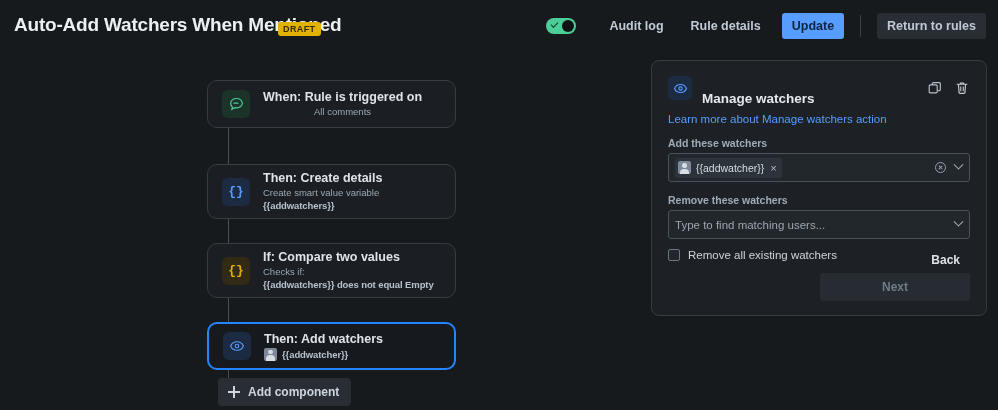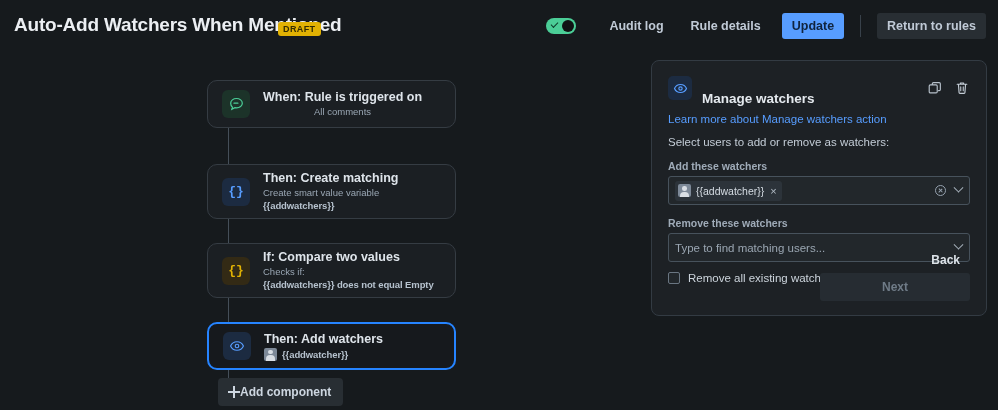--- a/index.html
+++ b/index.html
@@ -112,21 +112,21 @@
     content: ""; position: absolute; left: 2.3px; top: 7.5px;
     width: 8.5px; height: 6px; border-radius: 4px 4px 0 0; background: #d9dee4;
   }
 
   .add-component {
     position: absolute; left: 218px; top: 330px;
     background: #282e33; border: 0; border-radius: 4px;
     color: #cdd6e0; font-size: 12px; font-weight: 600;
     font-family: inherit;
     padding: 7px 12px 7px 10px;
-    display: flex; align-items: center; gap: 0; cursor: pointer;
+    display: flex; align-items: center; gap: 8px; cursor: pointer;
   }
   .plus {
     position: relative; width: 12px; height: 12px; flex: none;
   }
   .plus::before, .plus::after {
     content: ""; position: absolute; background: #cdd6e0;
   }
   .plus::before { left: 0; top: 5.2px; width: 12px; height: 1.6px; }
   .plus::after  { top: 0; left: 5.2px; height: 12px; width: 1.6px; }
 
@@ -258,21 +258,21 @@
       <div class="card-title">When: Rule is triggered on</div>
       <div class="card-sub">All comments</div>
     </div>
   </div>
 
   <div class="card" style="top:116px;height:55px;">
     <div class="card-icon ic-blue">
       <span style="color:#579dff;font-size:13px;font-weight:700;font-family:'Liberation Mono',monospace;">{}</span>
     </div>
     <div class="card-body">
-      <div class="card-title">Then: Create matching</div>
+      <div class="card-title">Then: Create details</div>
       <div class="card-sub">Create smart value variable</div>
       <div class="card-sub mono">{{addwatchers}}</div>
     </div>
   </div>
 
   <div class="card" style="top:195px;height:55px;">
     <div class="card-icon ic-amber">
       <span style="color:#e2b203;font-size:13px;font-weight:700;font-family:'Liberation Mono',monospace;">{}</span>
     </div>
     <div class="card-body">
@@ -325,21 +325,20 @@
       <span class="icon-btn">
         <svg width="16" height="16" viewBox="0 0 18 18">
           <path d="M3.6 4.8h10.8M7.2 4.8V3.4h3.6v1.4M5 4.8l.7 9.2c0 .6.5 1 1 1h4.6c.6 0 1-.4 1-1l.7-9.2" fill="none" stroke="#c3ccd5" stroke-width="1.3" stroke-linecap="round" stroke-linejoin="round"></path>
           <path d="M7.6 7.6v4.4M10.4 7.6v4.4" stroke="#c3ccd5" stroke-width="1.2" stroke-linecap="round"></path>
         </svg>
       </span>
     </span>
   </div>
 
   <a class="panel-link">Learn more about Manage watchers action</a>
-  <div class="panel-desc">Select users to add or remove as watchers:</div>
 
   <div class="field-label">Add these watchers</div>
   <div class="select-box">
     <span class="user-chip">
       <span class="mini-avatar"></span>
       <span class="label">{{addwatcher}}</span>
       <span class="chip-x">×</span>
     </span>
     <span class="box-right">
       <span class="clear-circle"></span>

